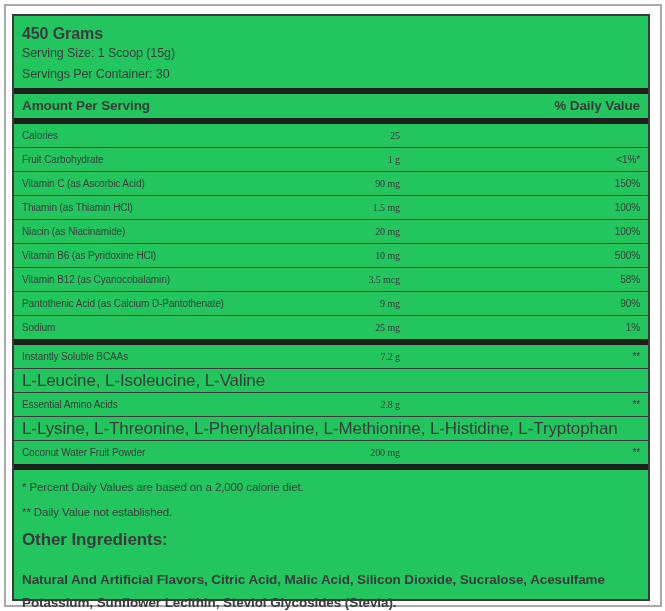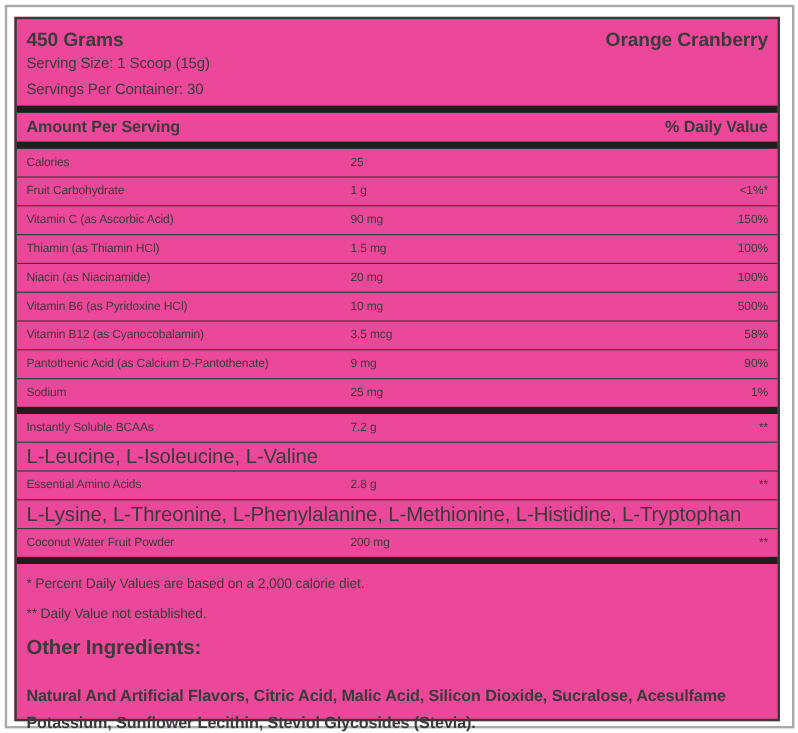--- a/index.html
+++ b/index.html
@@ -20,21 +20,21 @@
     position: absolute;
     left: 4px; top: 4px; right: 3px; bottom: 4px;
     border: 2px solid #a9a9a9;
   }
   .label-box {
     position: absolute;
     left: 12px; top: 14px;
     width: 638px; height: 587px;
     box-sizing: border-box;
     border: 2px solid #3a3a3a;
-    background: #ec4899;
+    background: #22c55e;
   }
   .pad { padding-left: 8px; padding-right: 8px; }
 
   .top-row {
     display: flex;
     justify-content: space-between;
     align-items: baseline;
     padding-top: 9px;
     font-size: 16px;
     font-weight: bold;
@@ -61,21 +61,21 @@
   }
   .nrow {
     display: flex;
     align-items: center;
     height: 23px;
     font-size: 10px;
     border-bottom: 1px solid #3c3c3c;
   }
   .nrow.last { border-bottom: none; }
   .c-name { flex: 1; white-space: nowrap; }
-  .c-amt  { width: 108px; white-space: nowrap; }
+  .c-amt  { width: 108px; text-align: right; white-space: nowrap; font-family: Liberation Serif, serif; }
   .c-dv   { width: 240px; text-align: right; white-space: nowrap; }
   .sub-row {
     display: block;
     line-height: 23px;
     height: 23px;
     font-size: 17px;
     border-bottom: 1px solid #3c3c3c;
     white-space: nowrap;
   }
   .footnote {
@@ -104,21 +104,20 @@
 </style>
 </head>
 <body>
 
 <div class="outer-frame"></div>
 
 <div class="label-box">
 
   <div class="top-row pad">
     <span>450 Grams</span>
-    <span>Orange Cranberry</span>
   </div>
   <div class="serving-line pad">Serving Size: 1 Scoop (15g)</div>
   <div class="serving-line pad">Servings Per Container: 30</div>
 
   <div class="bar-thick"></div>
 
   <div class="col-head-row pad">
     <span>Amount Per Serving</span>
     <span>% Daily Value</span>
   </div>

